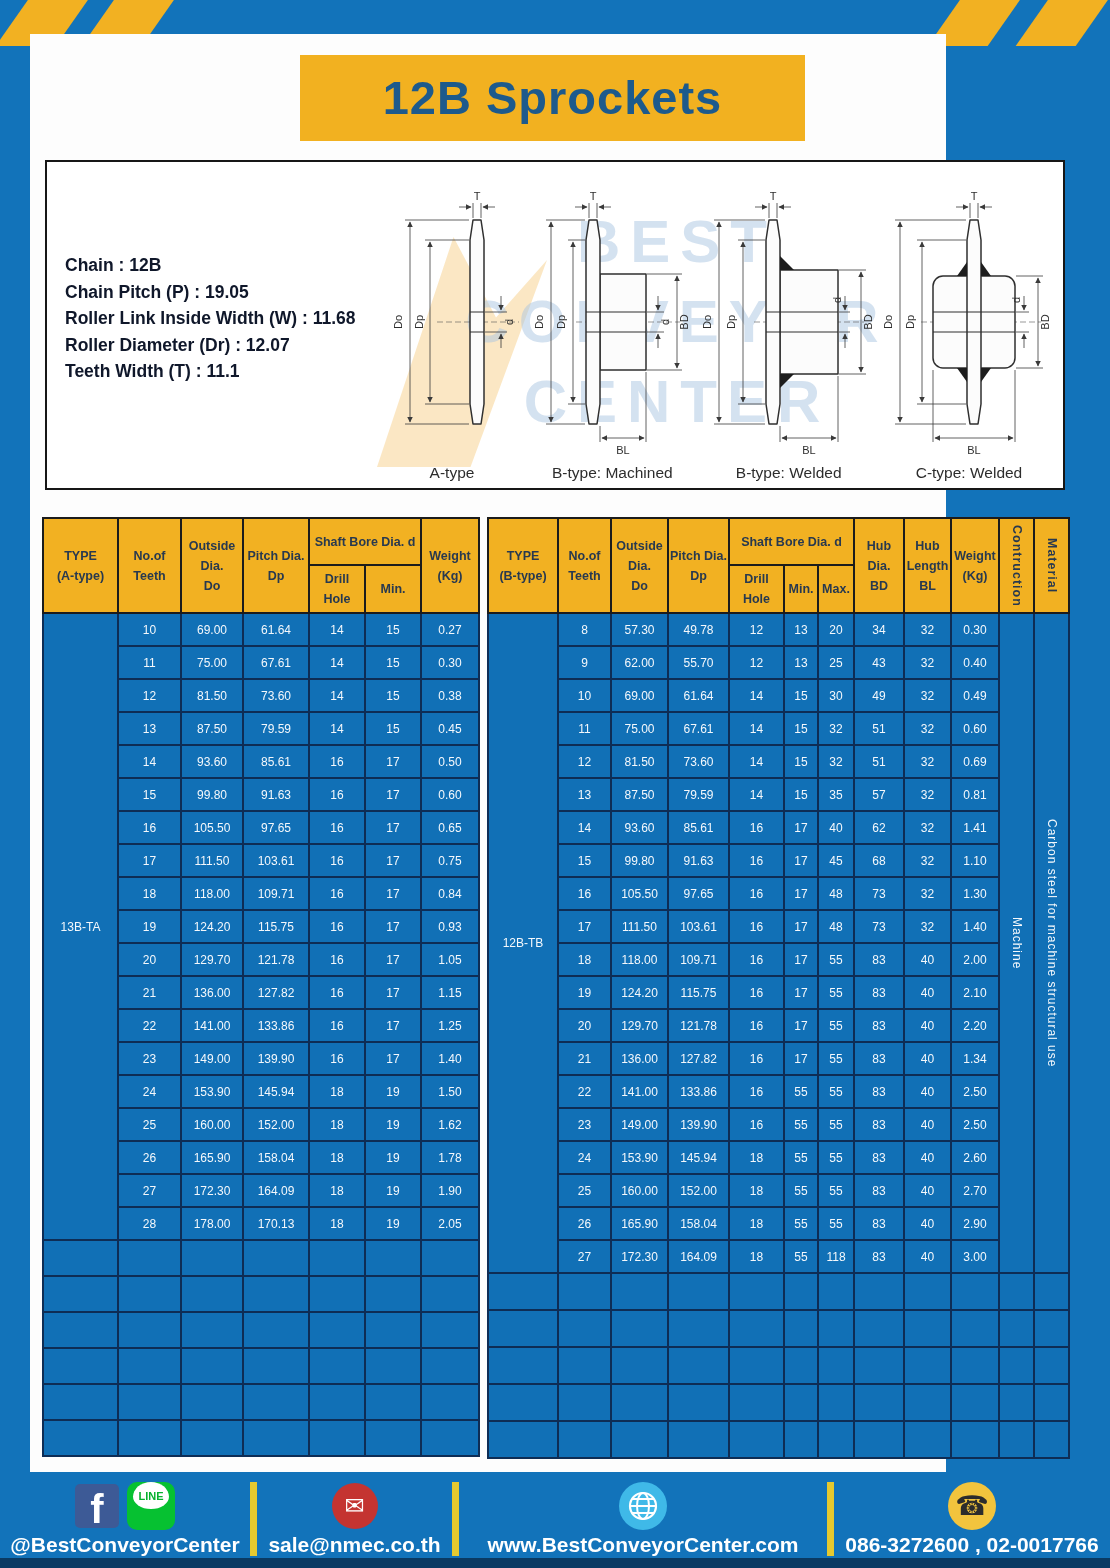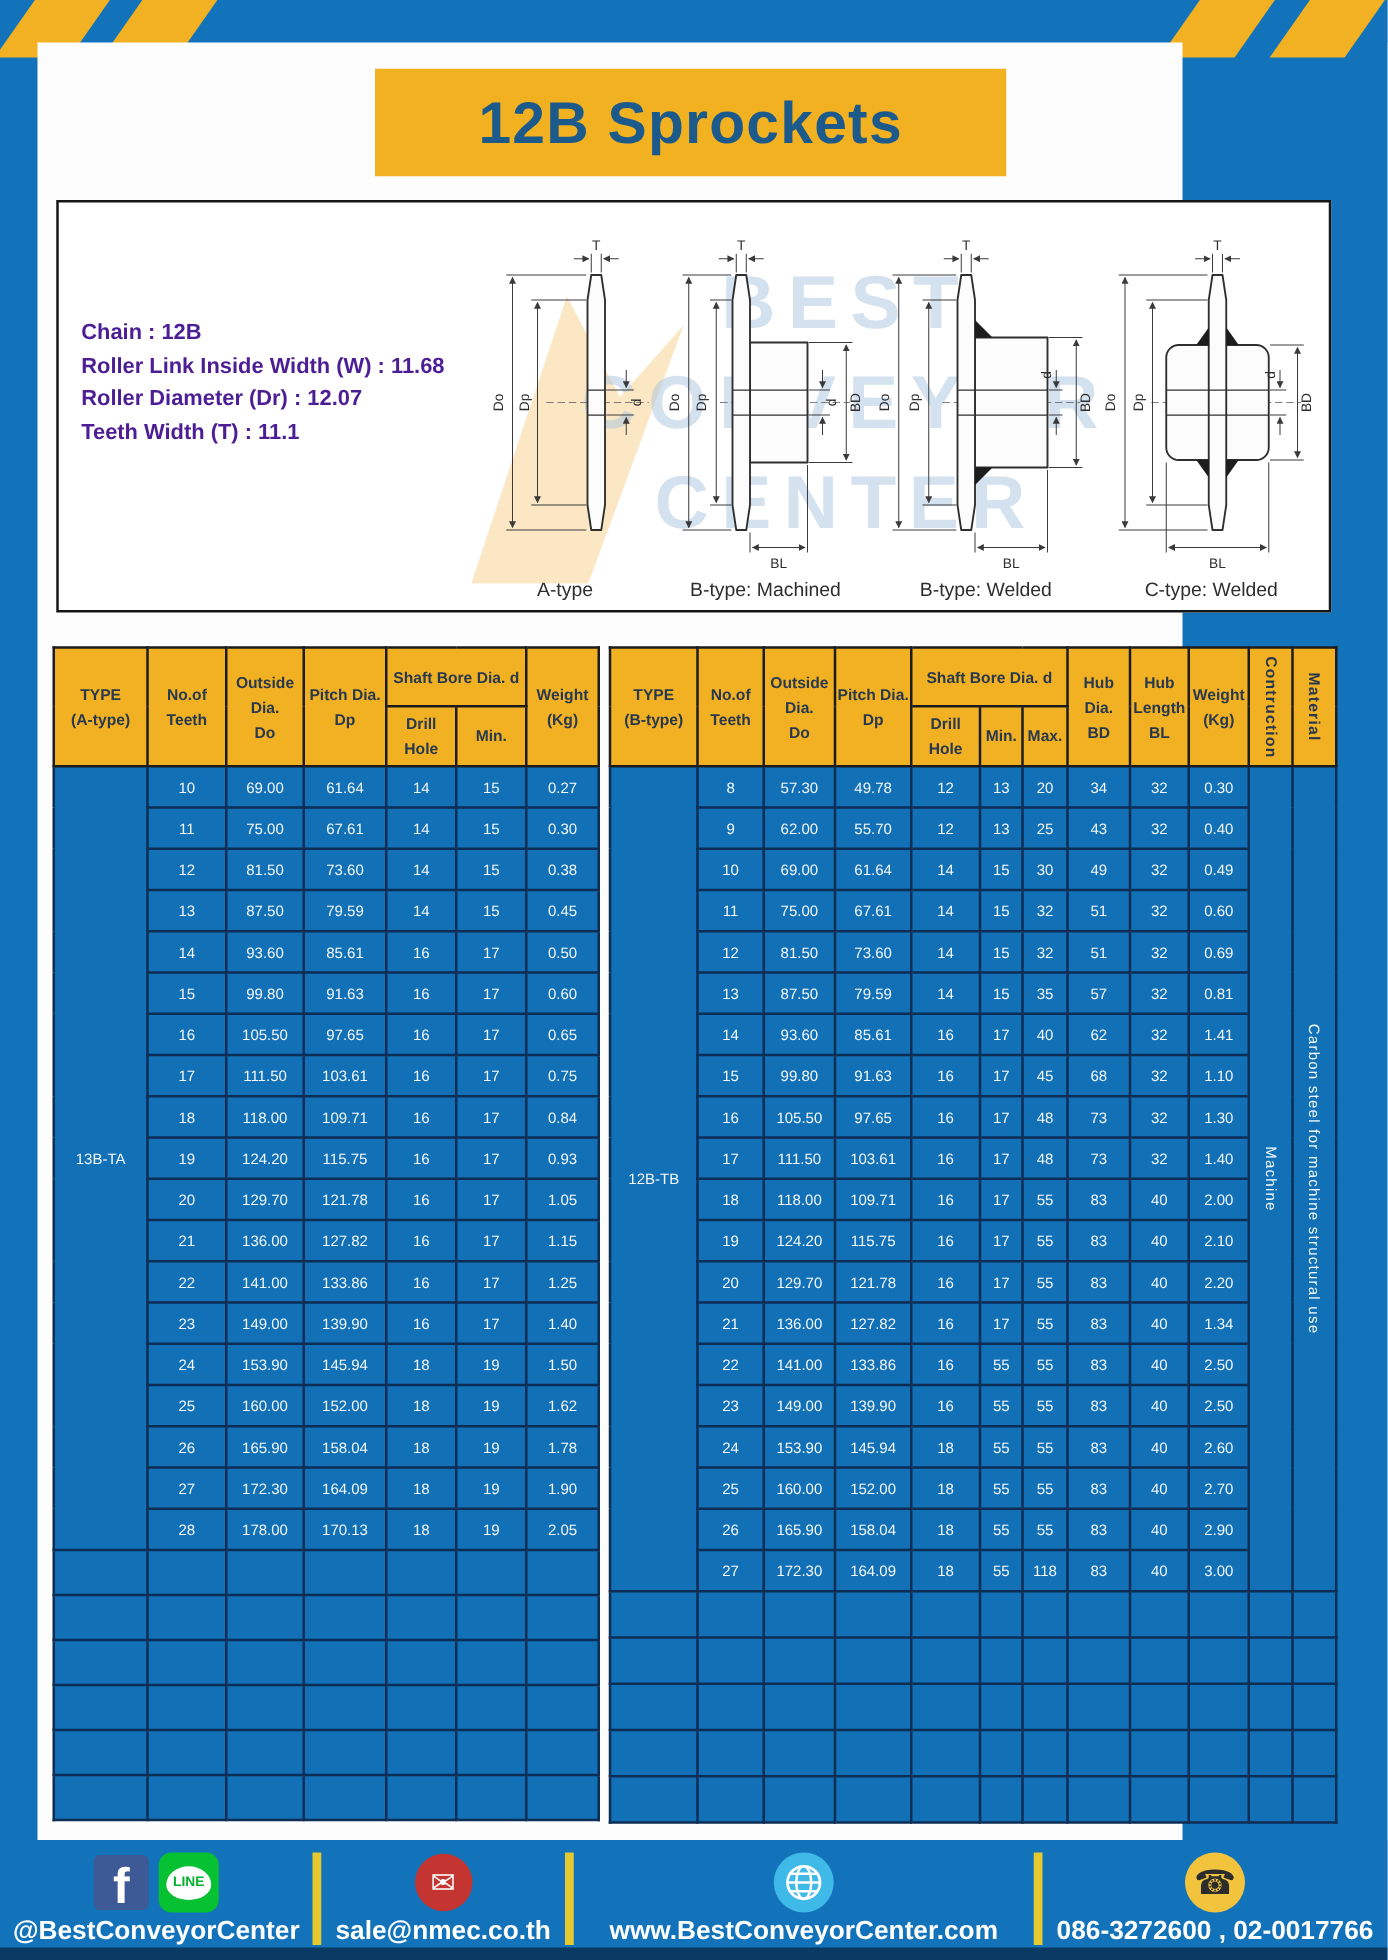--- a/index.html
+++ b/index.html
@@ -11,21 +11,21 @@
   .top-deco{position:absolute;top:0;left:0;width:1110px;height:34px;background:#1273BA;}
   .stripe{position:absolute;top:-12px;width:60px;height:58px;background:#F2B122;transform:skewX(-35deg);}
   
   .card{position:absolute;left:30px;top:34px;width:916px;height:1438px;background:#fdfdfd;}
   
   .title-box{position:absolute;left:270px;top:21px;width:505px;height:86px;background:#F2B120;}
   .title-box h1{margin:0;line-height:86px;text-align:center;font-size:47px;letter-spacing:1px;color:#1D5A8C;}
   
   .spec-box{position:absolute;left:15px;top:126px;width:1016px;height:326px;border:2px solid #161616;background:#fff;}
   .spec-lines{position:absolute;left:18px;top:90px;z-index:2;}
-  .spec-lines div{font-weight:bold;color:#4c1d95;font-size:17.5px;line-height:26.5px;white-space:nowrap;}
+  .spec-lines div{font-weight:bold;color:#0f172a;font-size:17.5px;line-height:26.5px;white-space:nowrap;}
   
   .wm{position:absolute;left:300px;top:40px;width:660px;z-index:0;text-align:center;pointer-events:none;}
   .wm div{font-weight:bold;color:rgba(170,198,226,0.50);letter-spacing:10px;line-height:80px;font-size:60px;}
   .wm-swoosh{position:absolute;left:330px;top:75px;width:170px;height:230px;z-index:0;
     background:rgba(243,176,60,0.30);clip-path:polygon(0 100%,45% 0,70% 35%,100% 10%,55% 100%);}
   
   .drawings{position:absolute;left:330px;top:14px;width:680px;height:306px;z-index:1;
     display:flex;justify-content:space-between;align-items:flex-end;}
   .draw{display:flex;flex-direction:column;align-items:center;}
   .draw .cap{font-size:15.5px;color:#2d2d2d;margin-top:2px;}
@@ -54,21 +54,21 @@
   
   .footer{position:absolute;left:0;top:1472px;width:1110px;height:96px;background:#1273BA;
     display:flex;align-items:stretch;}
   .f-sec{display:flex;flex-direction:column;align-items:center;justify-content:flex-start;padding-top:8px;}
   .f-sec .f-icons{height:52px;display:flex;align-items:center;gap:8px;}
   .f-label{color:#fff;font-weight:bold;font-size:21px;white-space:nowrap;margin-top:1px;}
   .f-div{width:7px;background:#E5C92F;margin:10px 0 12px 0;}
   .s1{width:250px;} .s2{width:195px;} .s3{width:368px;} .s4{flex:1;}
   .fb-icon{width:44px;height:44px;border-radius:5px;background:#3D5A96;color:#fff;
     display:flex;align-items:flex-end;justify-content:center;font-weight:bold;font-size:40px;line-height:0.95;overflow:hidden;}
-  .line-icon{width:48px;height:48px;border-radius:10px;background:#06C131;display:flex;align-items:center;justify-content:center;}
+  .line-icon{width:48px;height:48px;border-radius:10px;background:#06C131;display:flex;align-items:flex-start;justify-content:center;}
   .line-bubble{background:#fff;border-radius:50% 50% 50% 50%/55% 55% 45% 45%;width:36px;height:27px;
     display:flex;align-items:center;justify-content:center;color:#06B12E;font-weight:bold;font-size:11px;}
   .mail-icon{width:46px;height:46px;border-radius:50%;background:#C43431;color:#fff;
     display:flex;align-items:center;justify-content:center;font-size:24px;}
   .globe-icon{width:48px;height:48px;border-radius:50%;background:#3FB9E8;display:flex;align-items:center;justify-content:center;}
   .phone-icon{width:48px;height:48px;border-radius:50%;background:#F2C43D;color:#2c2c2c;
     display:flex;align-items:center;justify-content:center;font-size:27px;}
   .footer-bottom{position:absolute;left:0;top:1558px;width:1110px;height:10px;background:#0A3A63;}
 </style>
 </head>
@@ -98,20 +98,21 @@
   <div class="spec-box">
     <div class="wm-swoosh"></div>
     <div class="wm">
       <div>BEST</div>
       <div>CONVEYOR</div>
       <div>CENTER</div>
     </div>
 
     <div class="spec-lines">
       <div>Chain  :  12B</div>
+      <div>Chain Pitch (P)  :  19.05</div>
       <div>Roller Link Inside Width (W) : 11.68</div>
       <div>Roller Diameter (Dr)  : 12.07</div>
       <div>Teeth Width (T)  :  11.1</div>
     </div>
 
     <div class="drawings">
 
       <div class="draw">
         <svg width="150" height="272">
           <line class="cl" x1="60" y1="132" x2="142" y2="132"></line>

